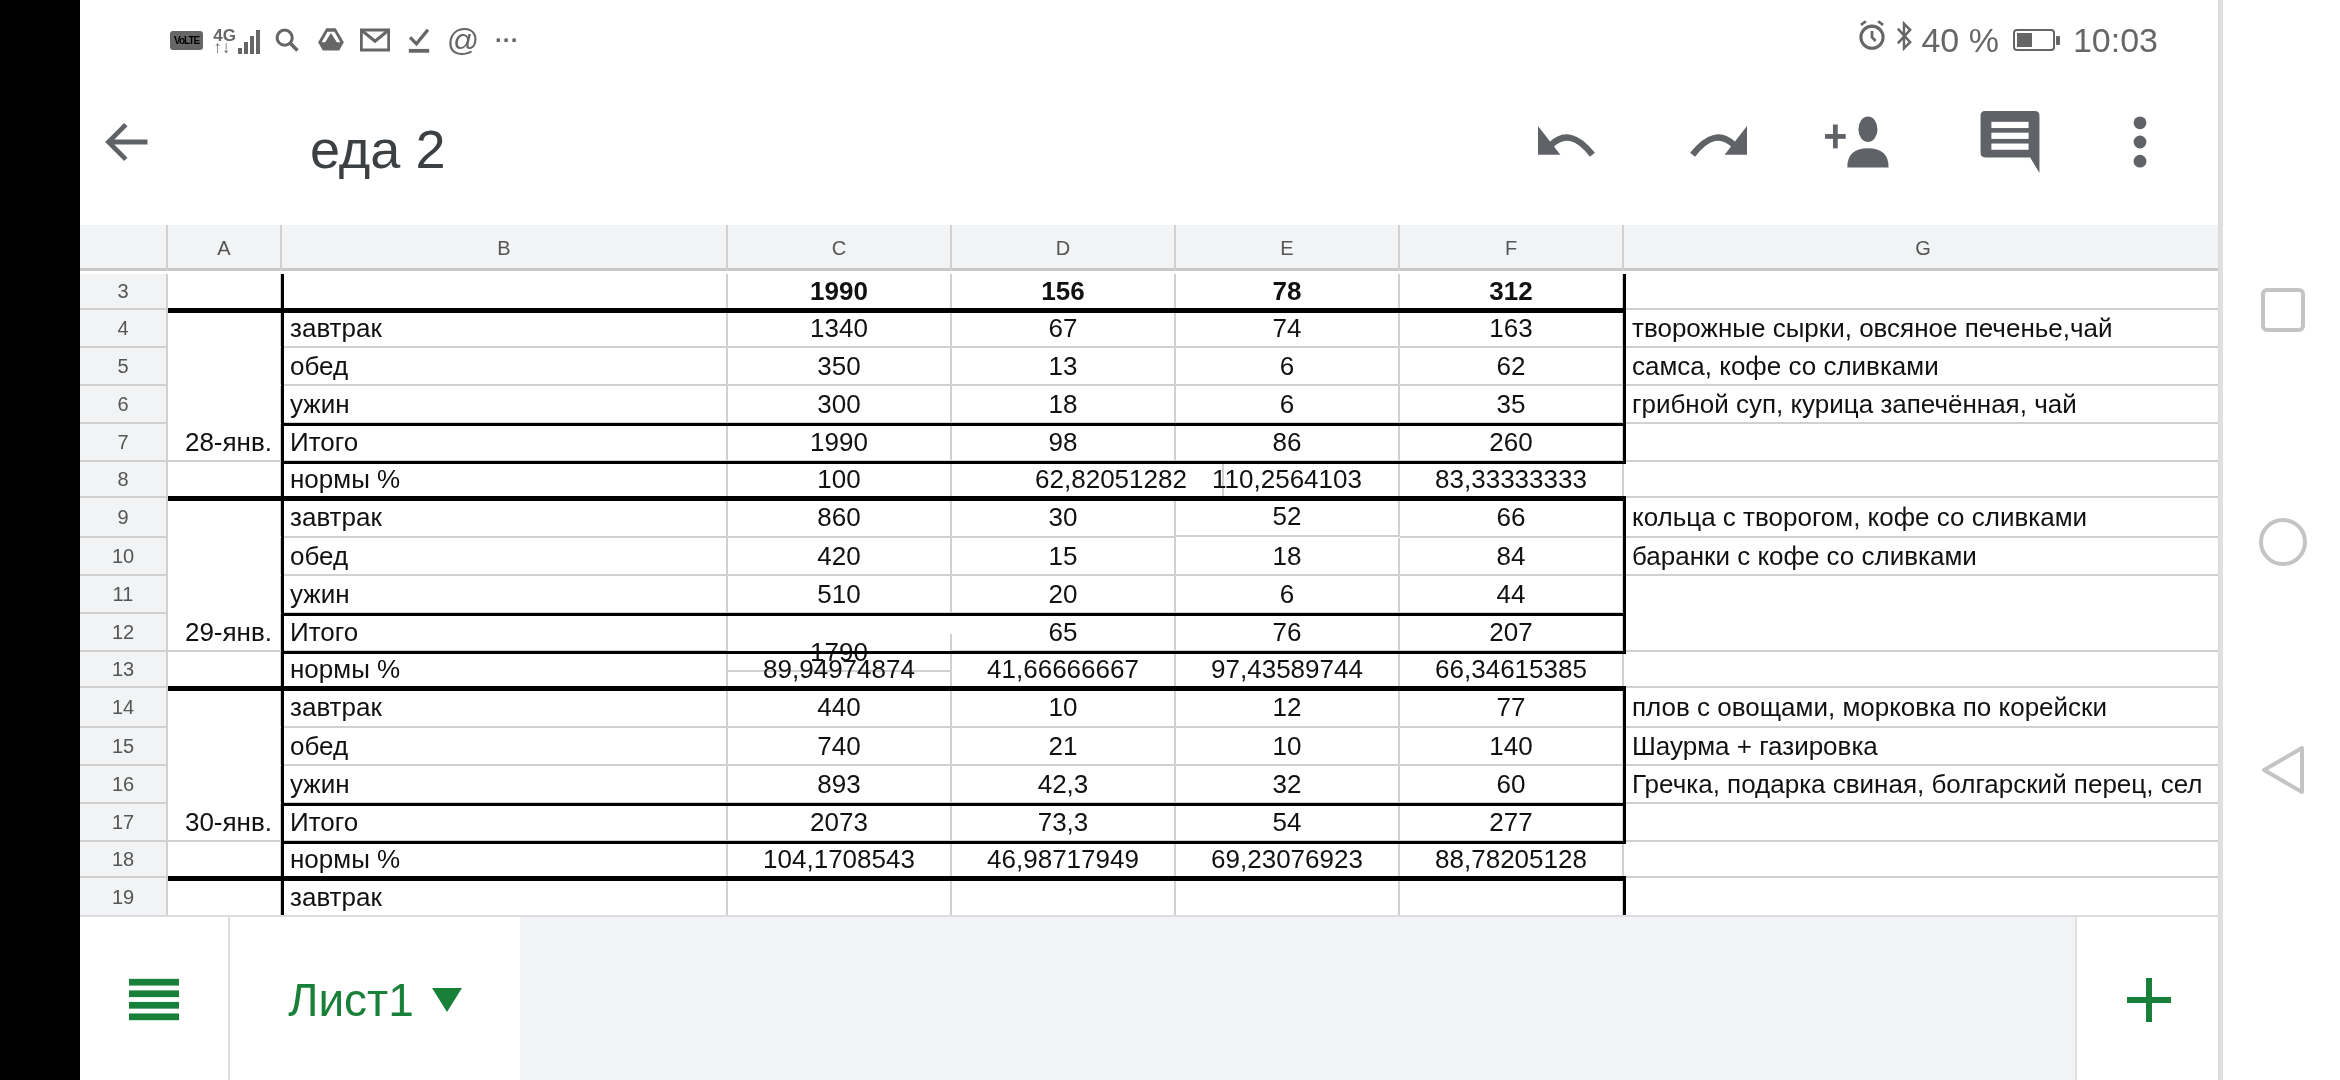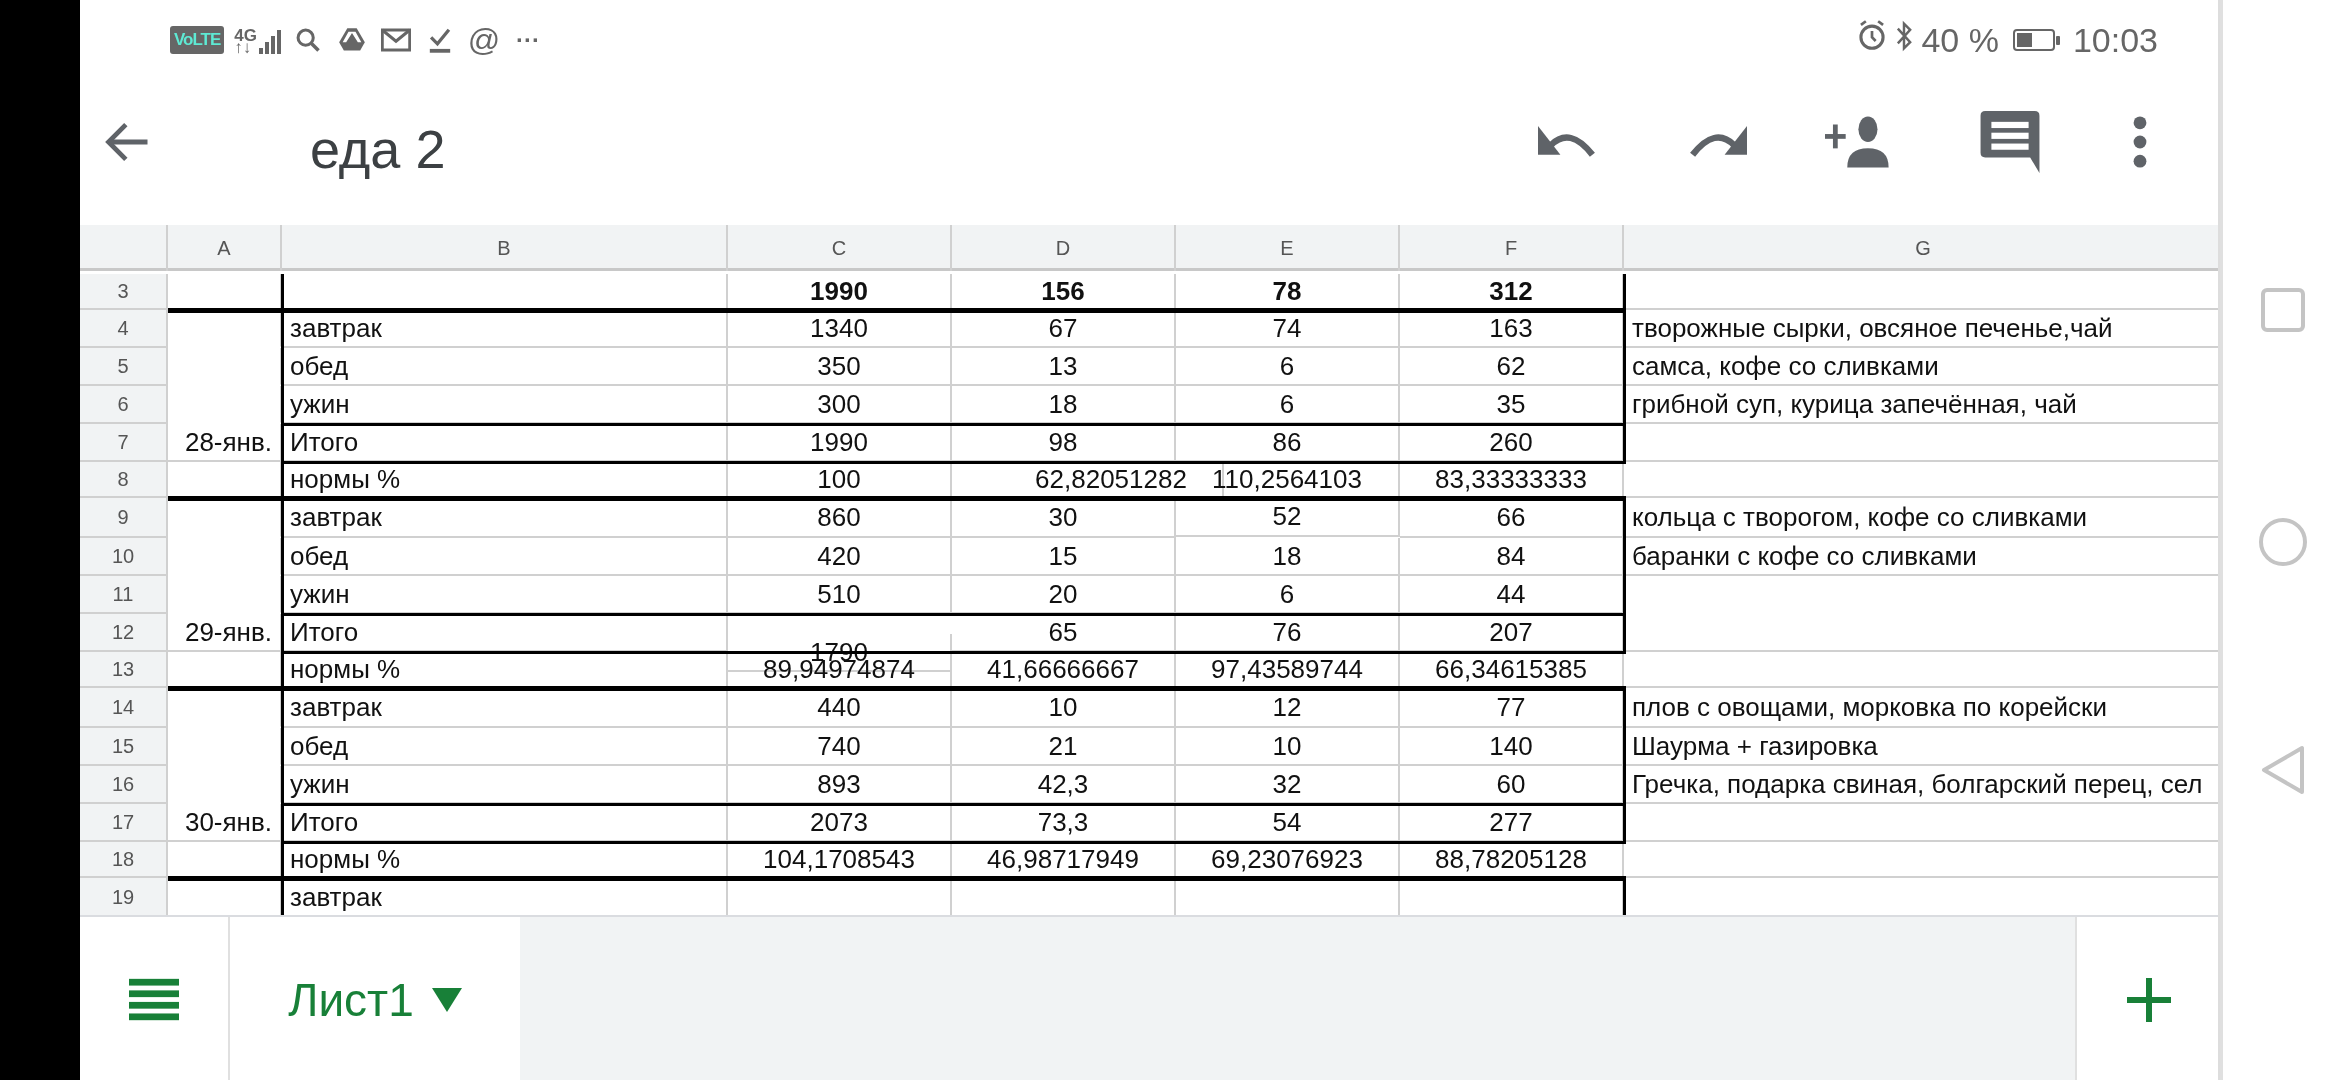--- a/index.html
+++ b/index.html
@@ -4,21 +4,21 @@
 <style>
   * { box-sizing: border-box; margin: 0; padding: 0; }
   html, body { width: 2340px; height: 1080px; overflow: hidden; background: #000; }
   body { position: relative; font-family: "Liberation Sans", sans-serif; }
 
   .screen { position: absolute; left: 80px; top: 0; width: 2140px; height: 1080px; background: #fff; overflow: hidden; }
 
   
   .statusbar { position: absolute; left: 0; top: 0; width: 2140px; height: 80px; color: #666; }
   .sb-left { position: absolute; left: 90px; top: 22px; height: 36px; display: flex; align-items: center; gap: 10px; font-size: 28px; }
-  .volte { background: #666; color: #5eead4; font-size: 17px; font-weight: bold; padding: 4px 4px; border-radius: 3px; letter-spacing: -1px; }
+  .volte { background: #666; color: #000000; font-size: 10px; font-weight: bold; padding: 4px 4px; border-radius: 3px; letter-spacing: -1px; }
   .signal { display: flex; align-items: flex-end; gap: 2px; height: 28px; }
   .signal .lbl { font-size: 17px; font-weight: bold; line-height: 12px; display: flex; flex-direction: column; margin-right: 0; }
   .signal .bar { width: 4px; background: #666; }
   .sb-icon { width: 34px; height: 34px; display: flex; align-items: center; justify-content: center; }
   .sb-right { position: absolute; right: 62px; top: 20px; height: 40px; display: flex; align-items: center; gap: 8px; font-size: 34px; color: #666; }
   .battery { width: 42px; height: 22px; border: 2px solid #666; border-radius: 4px; position: relative; margin-left: 6px; }
   .battery::after { content: ""; position: absolute; right: -7px; top: 5px; width: 4px; height: 9px; background: #666; border-radius: 1px; }
   .battery .fill { position: absolute; left: 2px; top: 2px; bottom: 2px; width: 40%; background: #666; }
 
   

